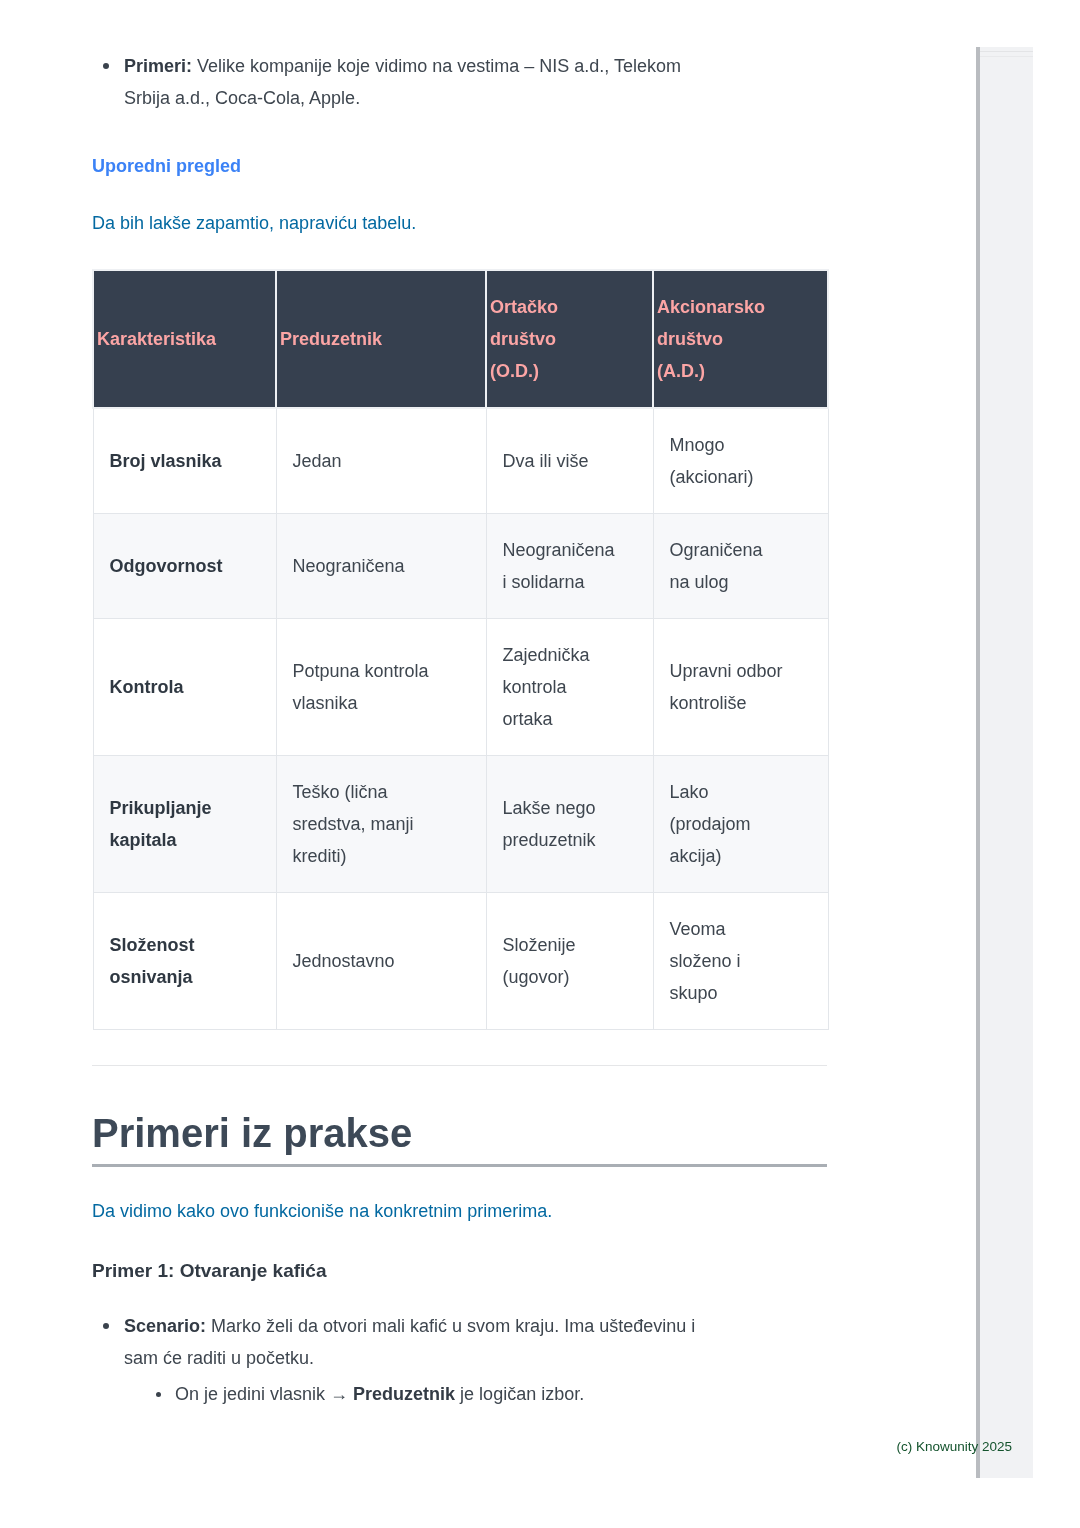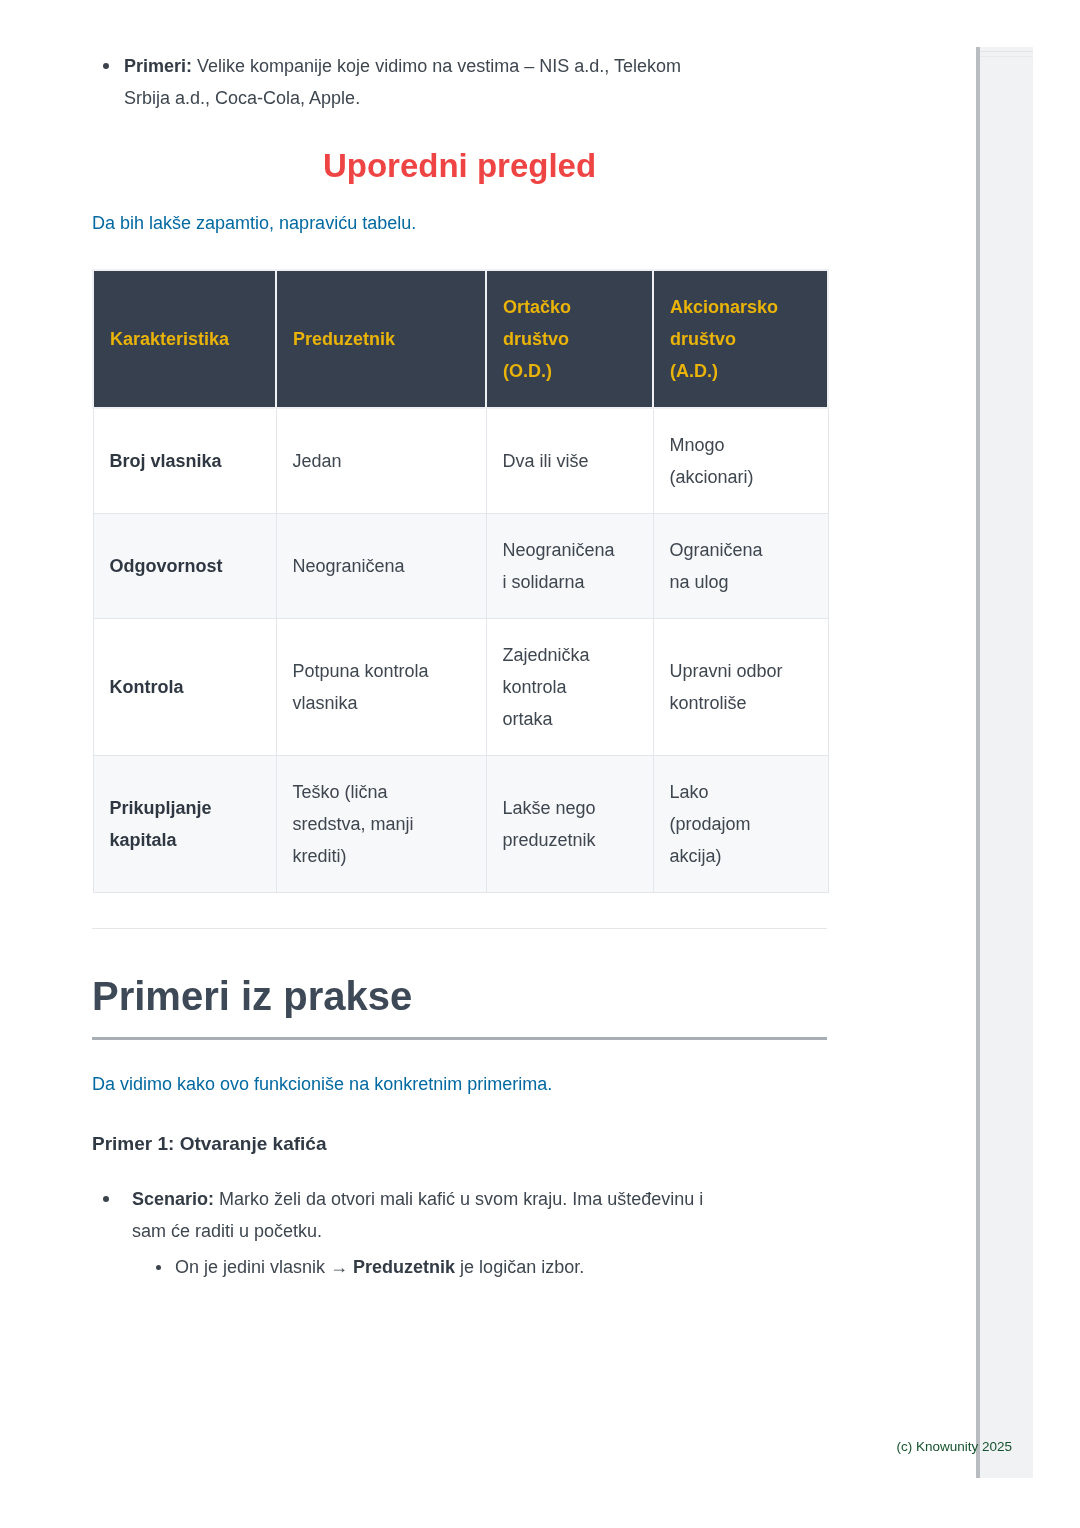--- a/index.html
+++ b/index.html
@@ -20,63 +20,63 @@
   .bullet .dot {
     flex: none; width: 6px; height: 6px; border-radius: 50%;
     background: #3b434d; margin: 13px 15px 0 11px;
   }
   .bullet .btext { flex: 1; font-size: 18px; line-height: 32px; white-space: pre-line; }
   .blabel { font-weight: 700; color: #333b45; }
   .intro-bullets { margin-top: 50px; }
 
   
   h2.section-h {
-    margin-top: 37px; font-size: 33px; line-height: 30px;
-    font-weight: 700; color: #ef4444; text-align: center;
+    margin-top: 37px; font-size: 18px; line-height: 30px;
+    font-weight: 700; color: #3b82f6;
   }
   .p-after-h2 { margin-top: 26px; }
 
   
   table.cmp {
     margin-top: 30px; width: 735px; table-layout: fixed;
     border-collapse: collapse;
   }
   table.cmp col.c1 { width: 183px; }
   table.cmp col.c2 { width: 210px; }
   table.cmp col.c3 { width: 167px; }
   table.cmp col.c4 { width: 175px; }
   table.cmp thead th {
-    background: #36404f; color: #eab308;
+    background: #36404f; color: #fca5a5;
     font-size: 18px; font-weight: 600; text-align: left;
-    line-height: 32px; padding: 20px 16px;
+    line-height: 32px; padding: 20px 3px;
     border: 2px solid #eef0f3; vertical-align: middle;
     white-space: pre-line;
   }
   table.cmp tbody th, table.cmp tbody td {
     font-size: 18px; line-height: 32px; text-align: left;
     padding: 20px 16px; border: 1px solid #e3e6ea;
     vertical-align: middle; white-space: pre-line;
   }
   table.cmp tbody th { font-weight: 700; color: #2f3842; }
   table.cmp tbody td { font-weight: 400; color: #3e464f; }
   table.cmp tbody tr:nth-child(even) { background: #f7f8fa; }
 
   hr.thin-divider {
     margin-top: 35px; border: none; border-top: 1px solid #e5e6e8;
   }
 
   h1.page-h {
     margin-top: 42px; font-size: 40px; line-height: 50px;
     font-weight: 700; color: #3d4957;
-    padding-bottom: 16px; border-bottom: 3px solid #a9aeb4;
+    padding-bottom: 6px; border-bottom: 3px solid #a9aeb4;
   }
   .p-after-h1 { margin-top: 28px; }
   .example-title { margin-top: 30px; font-size: 19px; line-height: 28px; font-weight: 700; color: #313a44; }
 
-  .bullet.scenario { margin-top: 25px; gap: 8px; }
+  .bullet.scenario { margin-top: 25px; }
   .bullet.analysis { margin-top: 21px; }
   .bullet.sub { margin: 4px 0 0 52px; }
   .bullet.sub .dot { width: 5px; height: 5px; margin: 14px 14px 0 12px; }
 
   
   .scroll-strip {
     position: absolute; left: 976px; top: 47px; width: 57px; height: 1431px;
     background: #f1f2f4;
   }
   .scroll-strip .thumb {
@@ -159,20 +159,30 @@
 kapitala</th>
           <td>Teško (lična
 sredstva, manji
 krediti)</td>
           <td>Lakše nego
 preduzetnik</td>
           <td>Lako
 (prodajom
 akcija)</td>
         </tr>
+        <tr>
+          <th>Složenost
+osnivanja</th>
+          <td>Jednostavno</td>
+          <td>Složenije
+(ugovor)</td>
+          <td>Veoma
+složeno i
+skupo</td>
+        </tr>
       </tbody>
     </table>
 
     <hr class="thin-divider">
 
     <h1 class="page-h">Primeri iz prakse</h1>
     <p class="para p-after-h1">Da vidimo kako ovo funkcioniše na konkretnim primerima.</p>
     <p class="example-title">Primer 1: Otvaranje kafića</p>
 
     <div class="bullet scenario">

